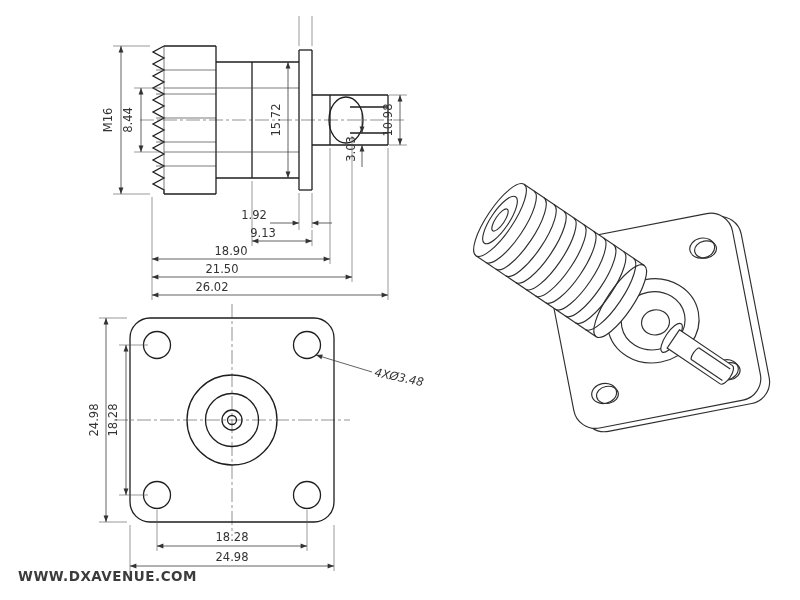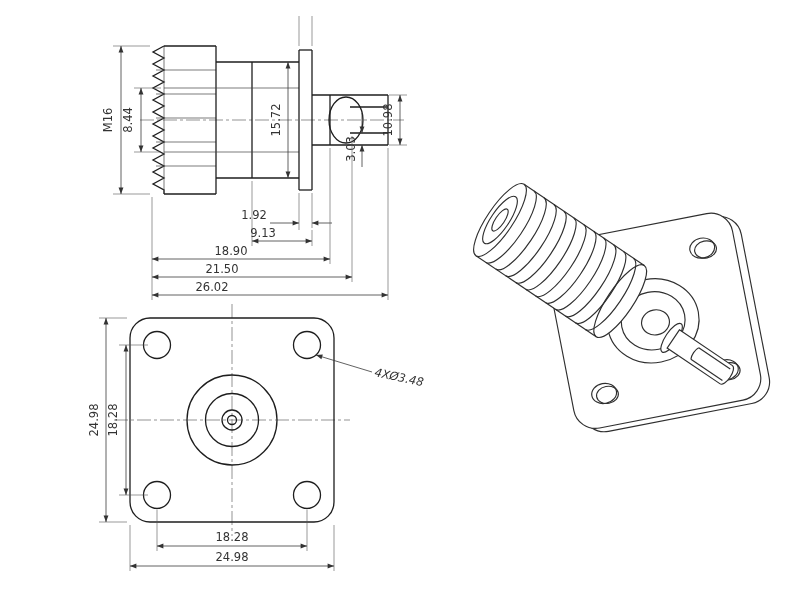--- a/index.html
+++ b/index.html
@@ -206,14 +206,15 @@
       <path class="iso" d="M108,-43 A13,43 0 0 1 108,43"></path>
       <path class="iso" d="M120,-43 A13,43 0 0 1 120,43"></path>
       <path class="iso" d="M132,-43 A13,43 0 0 1 132,43"></path>
       <ellipse class="isow" cx="0" cy="0" rx="13" ry="43"></ellipse>
       <ellipse class="iso" cx="0" cy="0" rx="9" ry="28"></ellipse>
       <ellipse class="iso" cx="0" cy="0" rx="4.5" ry="13"></ellipse>
     </g>
   </g>
 </svg>
 
+<div class="watermark">WWW.DXAVENUE.COM</div>
 
 </div>
 
 </body></html>

